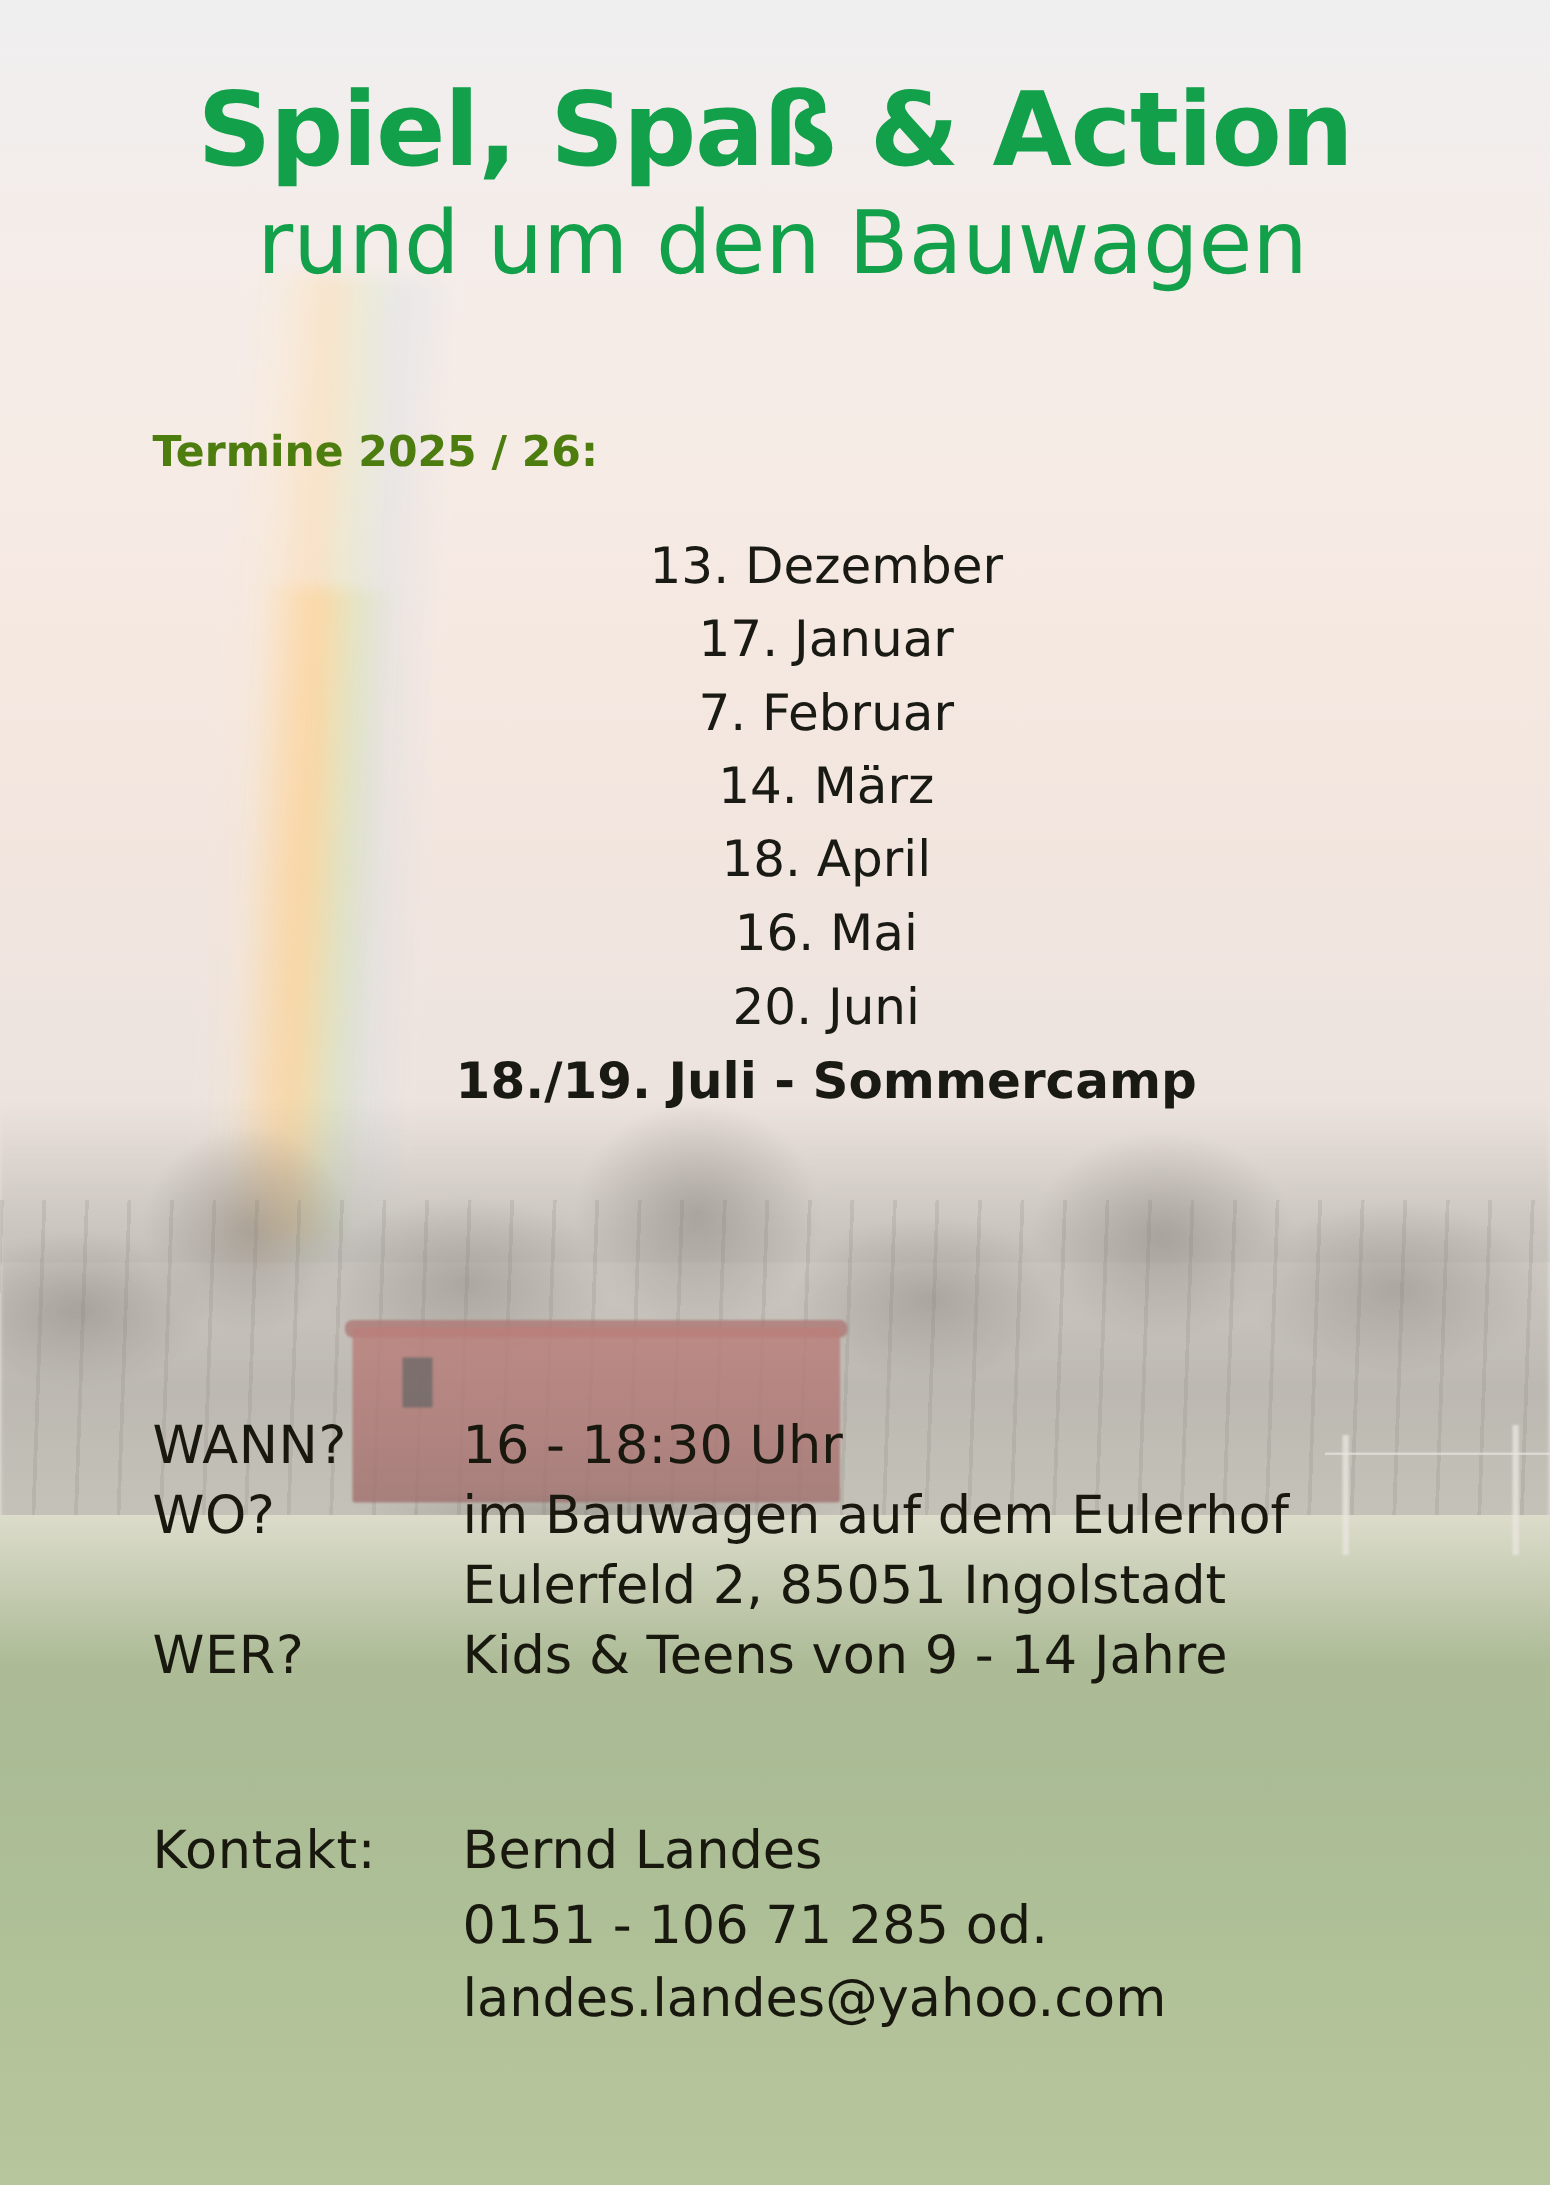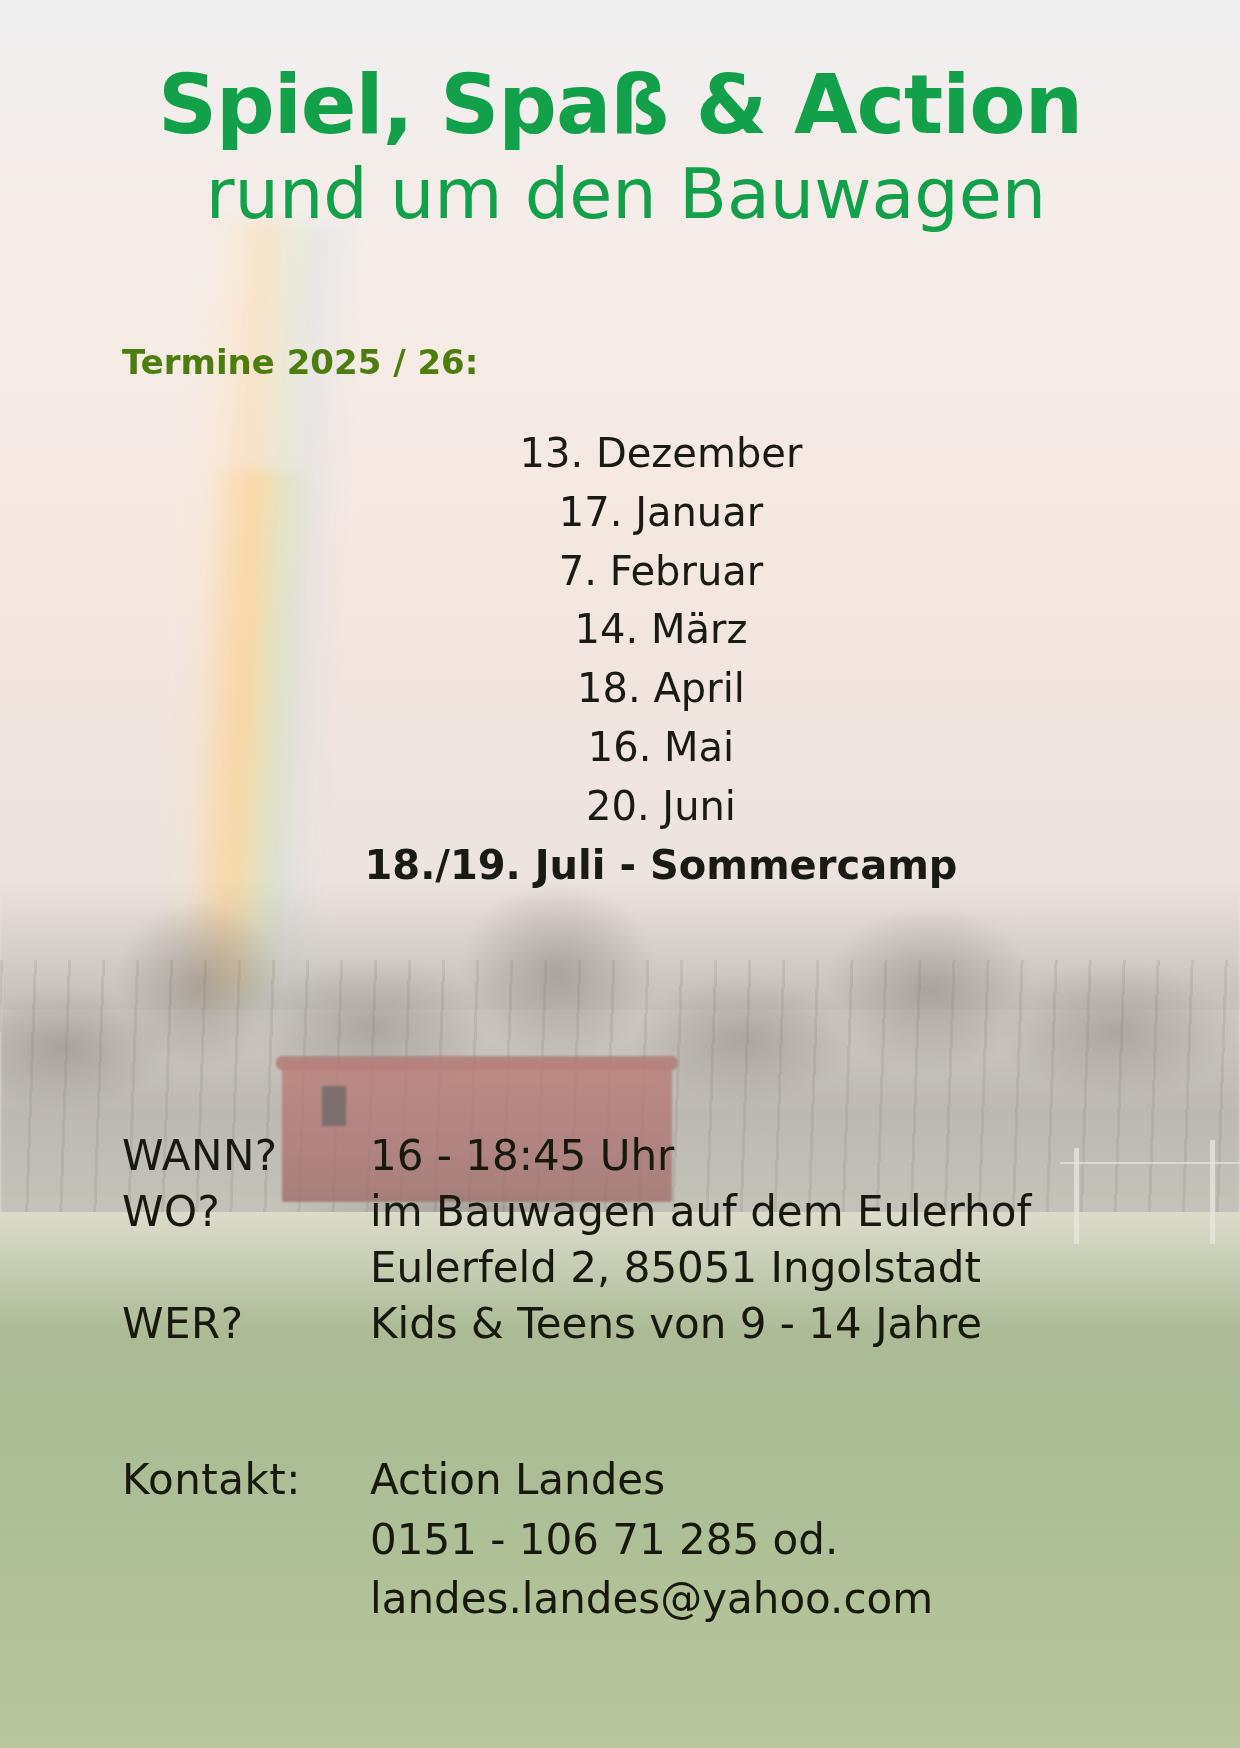--- a/index.html
+++ b/index.html
@@ -356,39 +356,39 @@
       <div class="date-line">14. März</div>
       <div class="date-line">18. April</div>
       <div class="date-line">16. Mai</div>
       <div class="date-line">20. Juni</div>
       <div class="date-line bold">18./19. Juli - Sommercamp</div>
     </div>
 
     <div class="info-block">
       <div class="info-row">
         <div class="info-label">WANN?</div>
-        <div class="info-value">16 - 18:45 Uhr</div>
+        <div class="info-value">16 - 18:30 Uhr</div>
       </div>
       <div class="info-row">
         <div class="info-label">WO?</div>
         <div class="info-value">im Bauwagen auf dem Eulerhof</div>
       </div>
       <div class="info-row">
         <div class="info-value indent">Eulerfeld 2, 85051 Ingolstadt</div>
       </div>
       <div class="info-row">
         <div class="info-label">WER?</div>
         <div class="info-value">Kids &amp; Teens von 9 - 14 Jahre</div>
       </div>
     </div>
 
     <div class="contact-block">
       <div class="contact-row">
         <div class="contact-label">Kontakt:</div>
-        <div class="contact-value">Action Landes</div>
+        <div class="contact-value">Bernd Landes</div>
       </div>
       <div class="contact-row">
         <div class="contact-value indent">0151 - 106 71 285 od.</div>
       </div>
       <div class="contact-row">
         <div class="contact-value indent">landes.landes@yahoo.com</div>
       </div>
     </div>
 
   </div>

